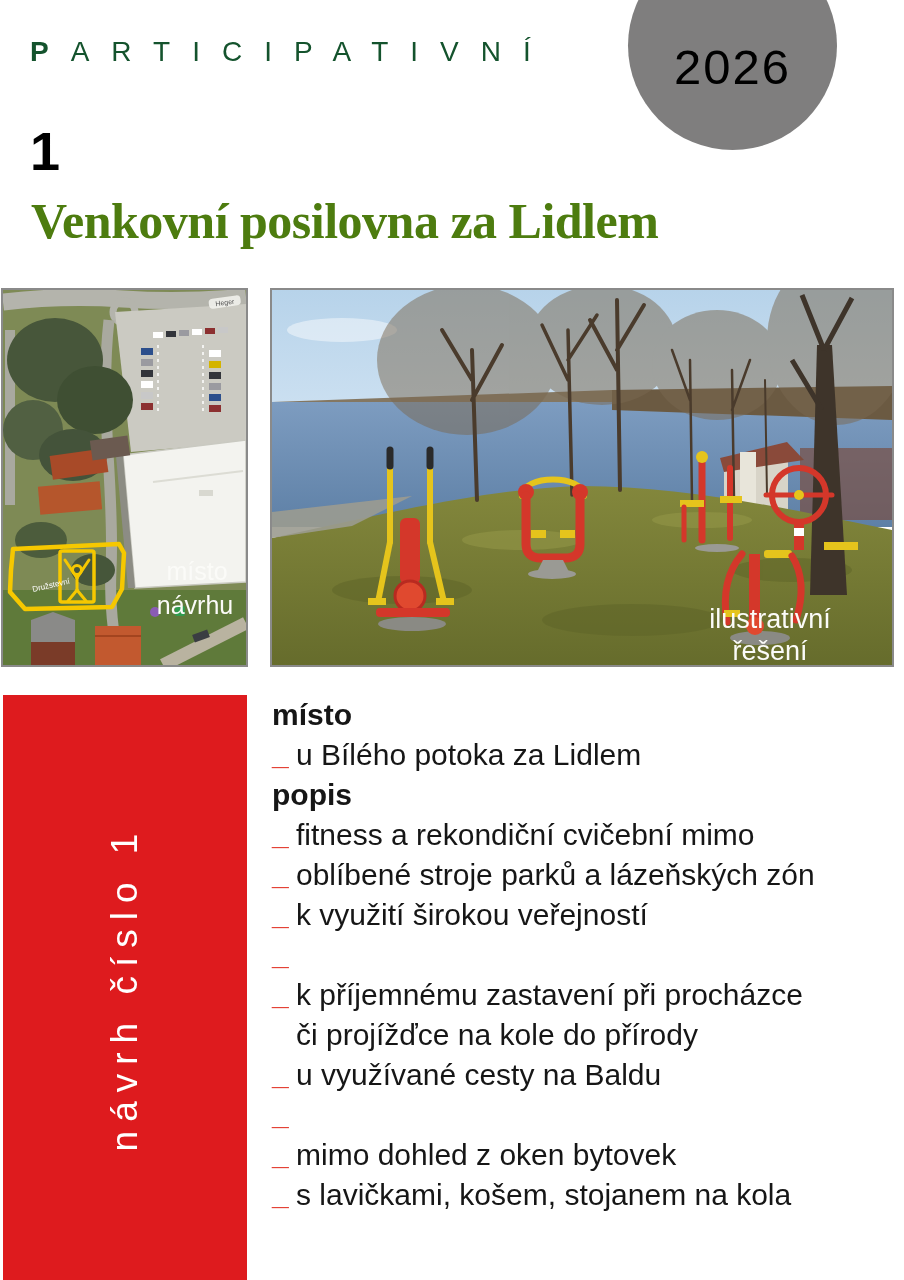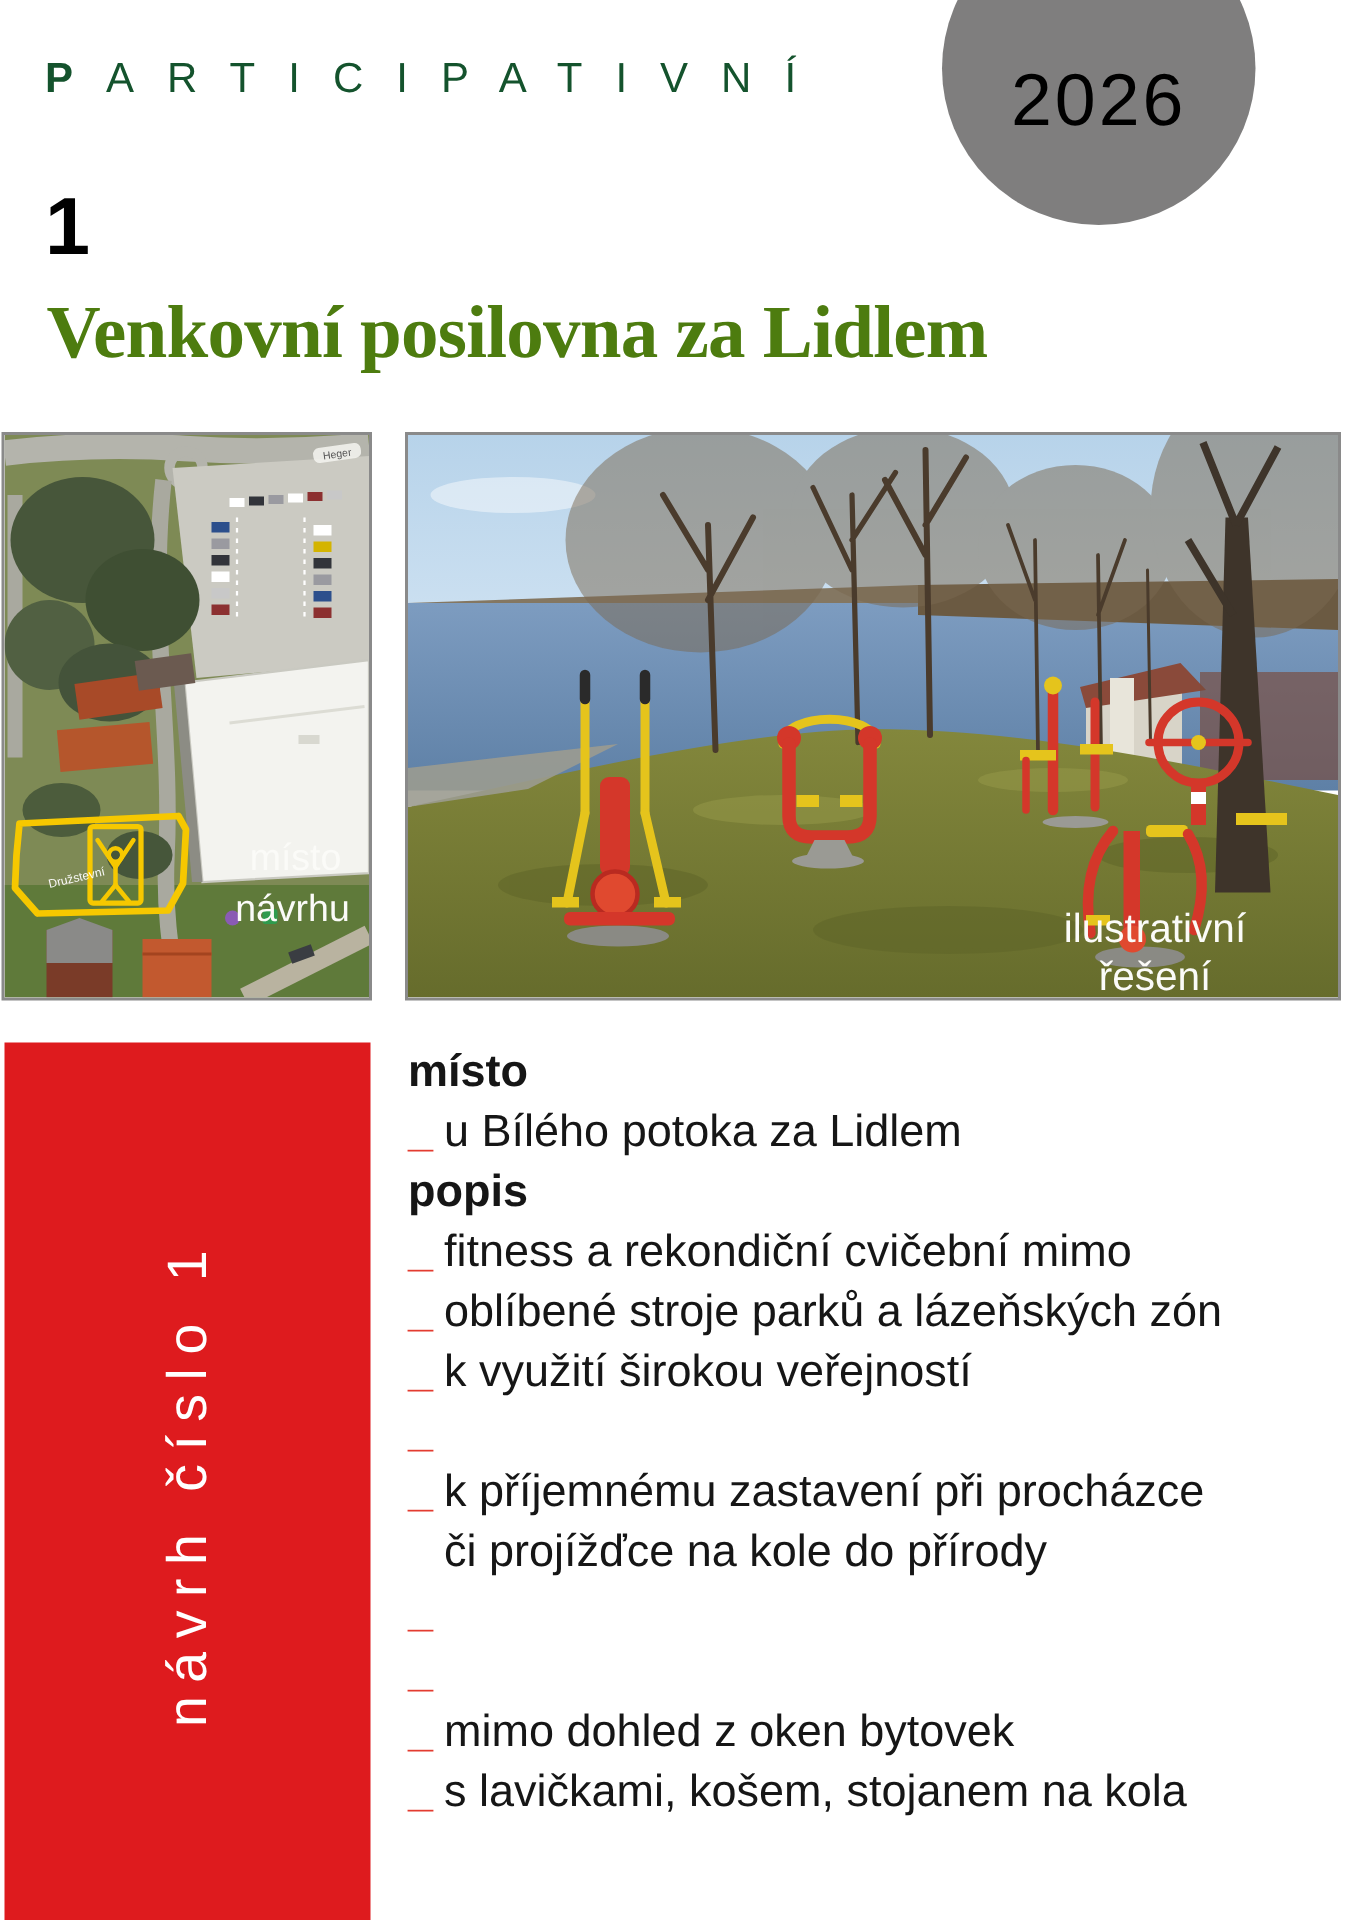--- a/index.html
+++ b/index.html
@@ -314,20 +314,21 @@
     <div class="d-item">
       <span class="dash">_</span>
     </div>
     <div class="d-item">
       <span class="dash">_</span>
       <span class="d-text">k příjemnému zastavení při procházce
 či projížďce na kole do přírody</span>
     </div>
     <div class="d-item">
       <span class="dash">_</span>
+      <span class="d-text">u využívané cesty na Baldu</span>
     </div>
     <div class="d-item">
       <span class="dash">_</span>
     </div>
     <div class="d-item">
       <span class="dash">_</span>
       <span class="d-text">mimo dohled z oken bytovek</span>
     </div>
     <div class="d-item">
       <span class="dash">_</span>

